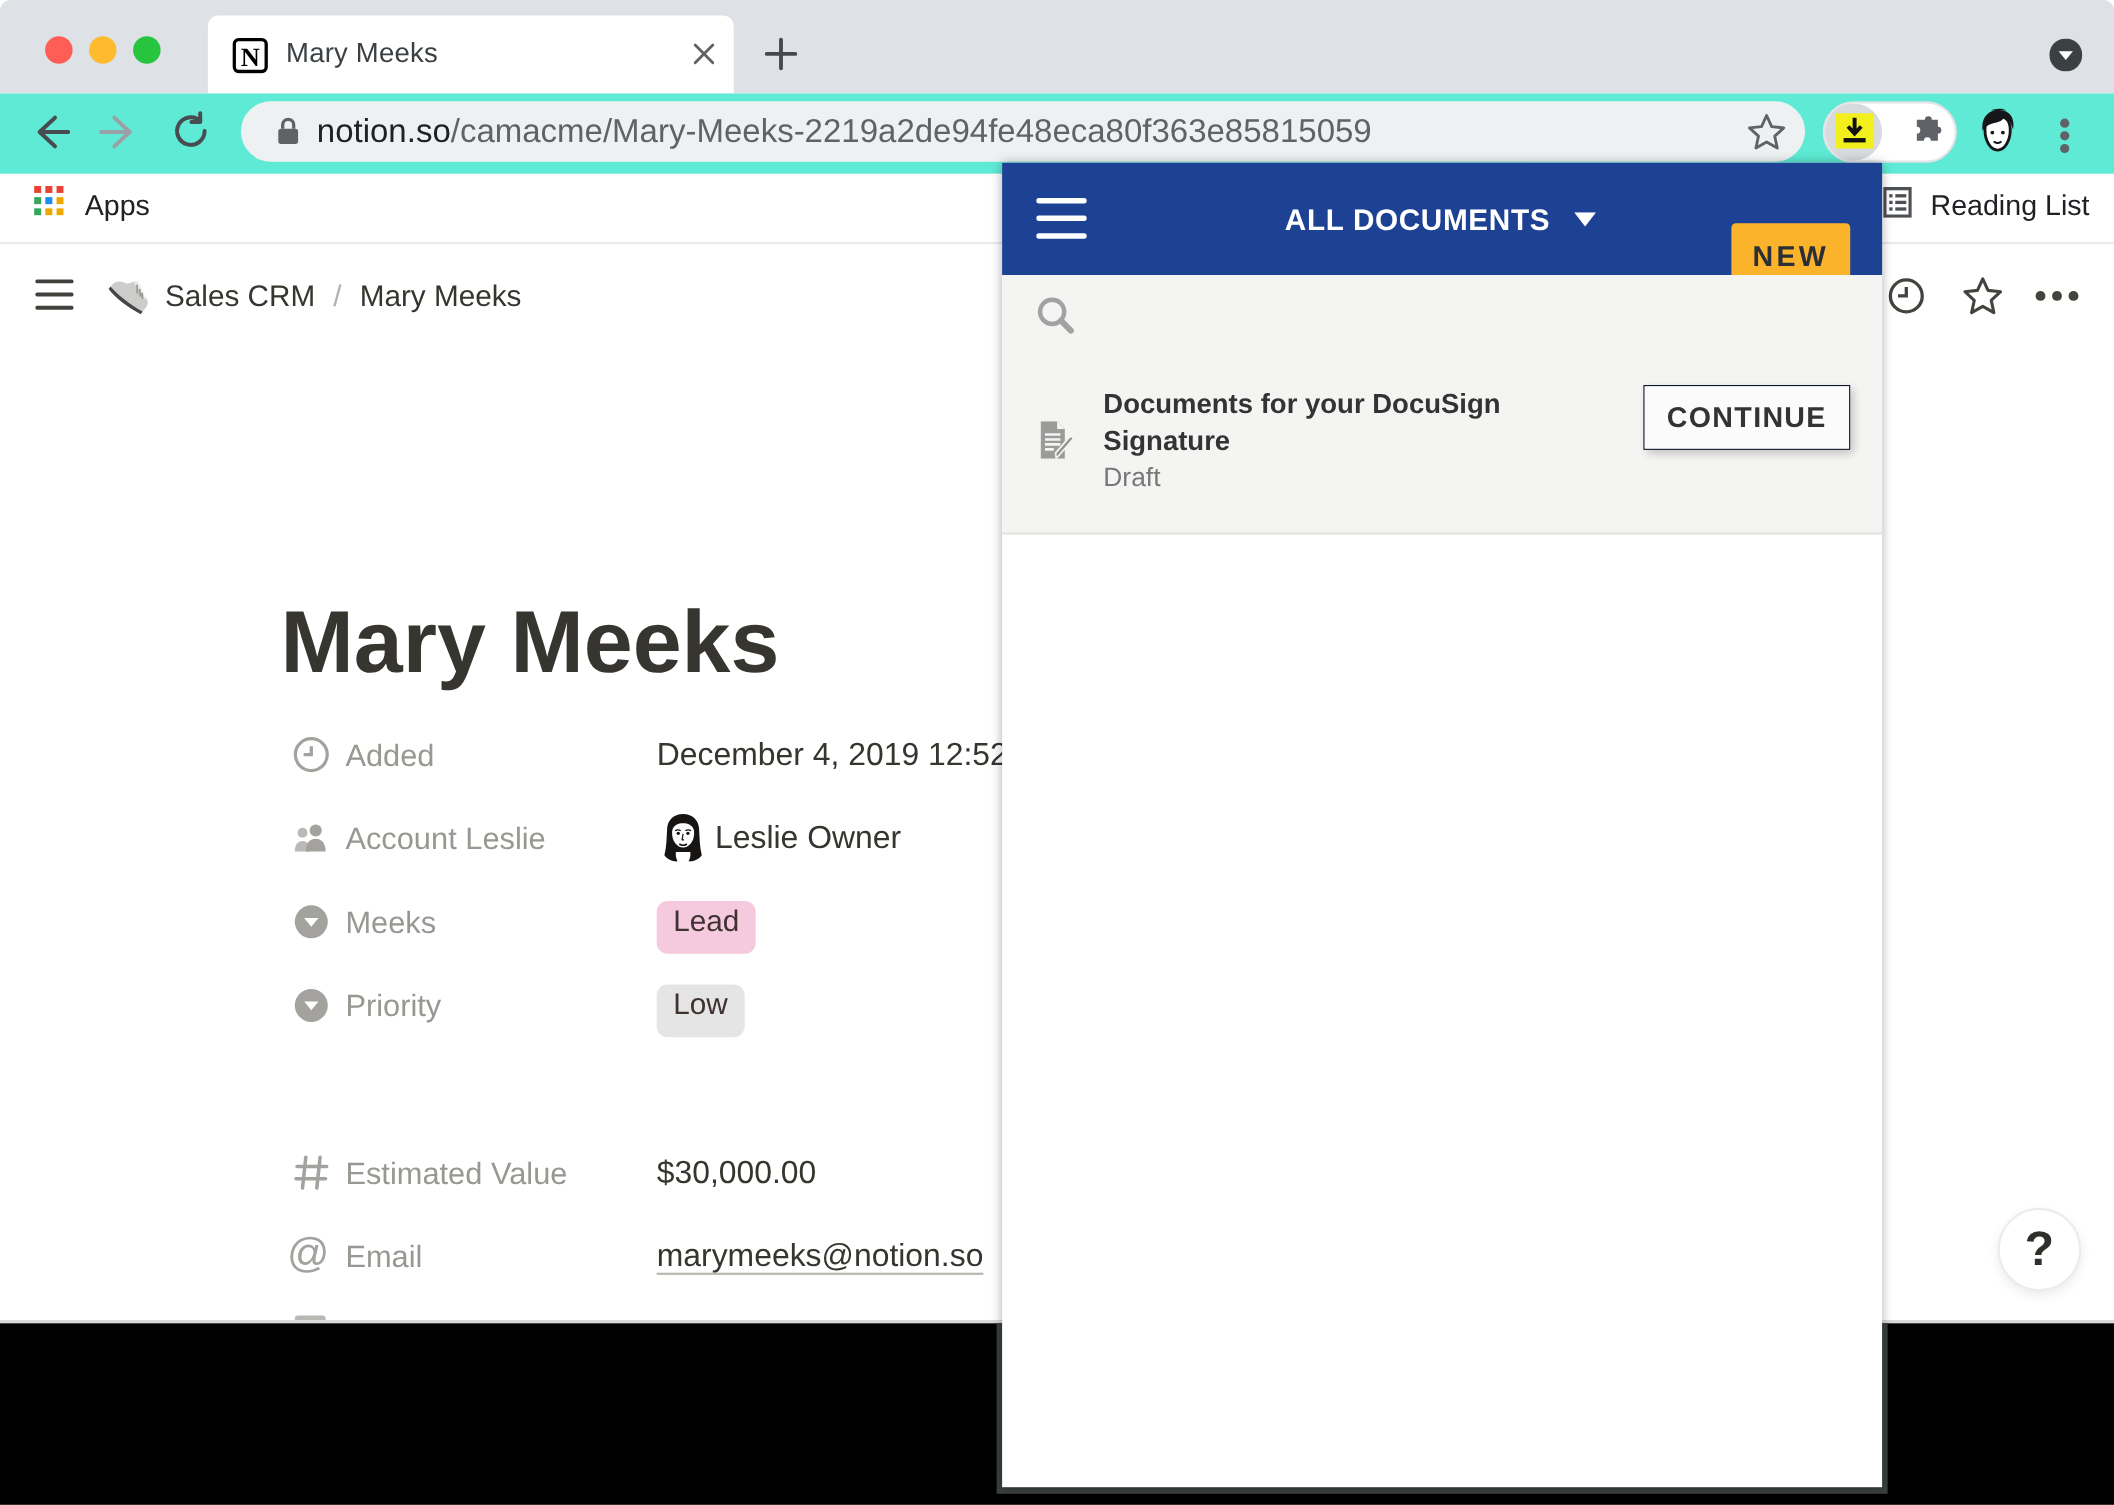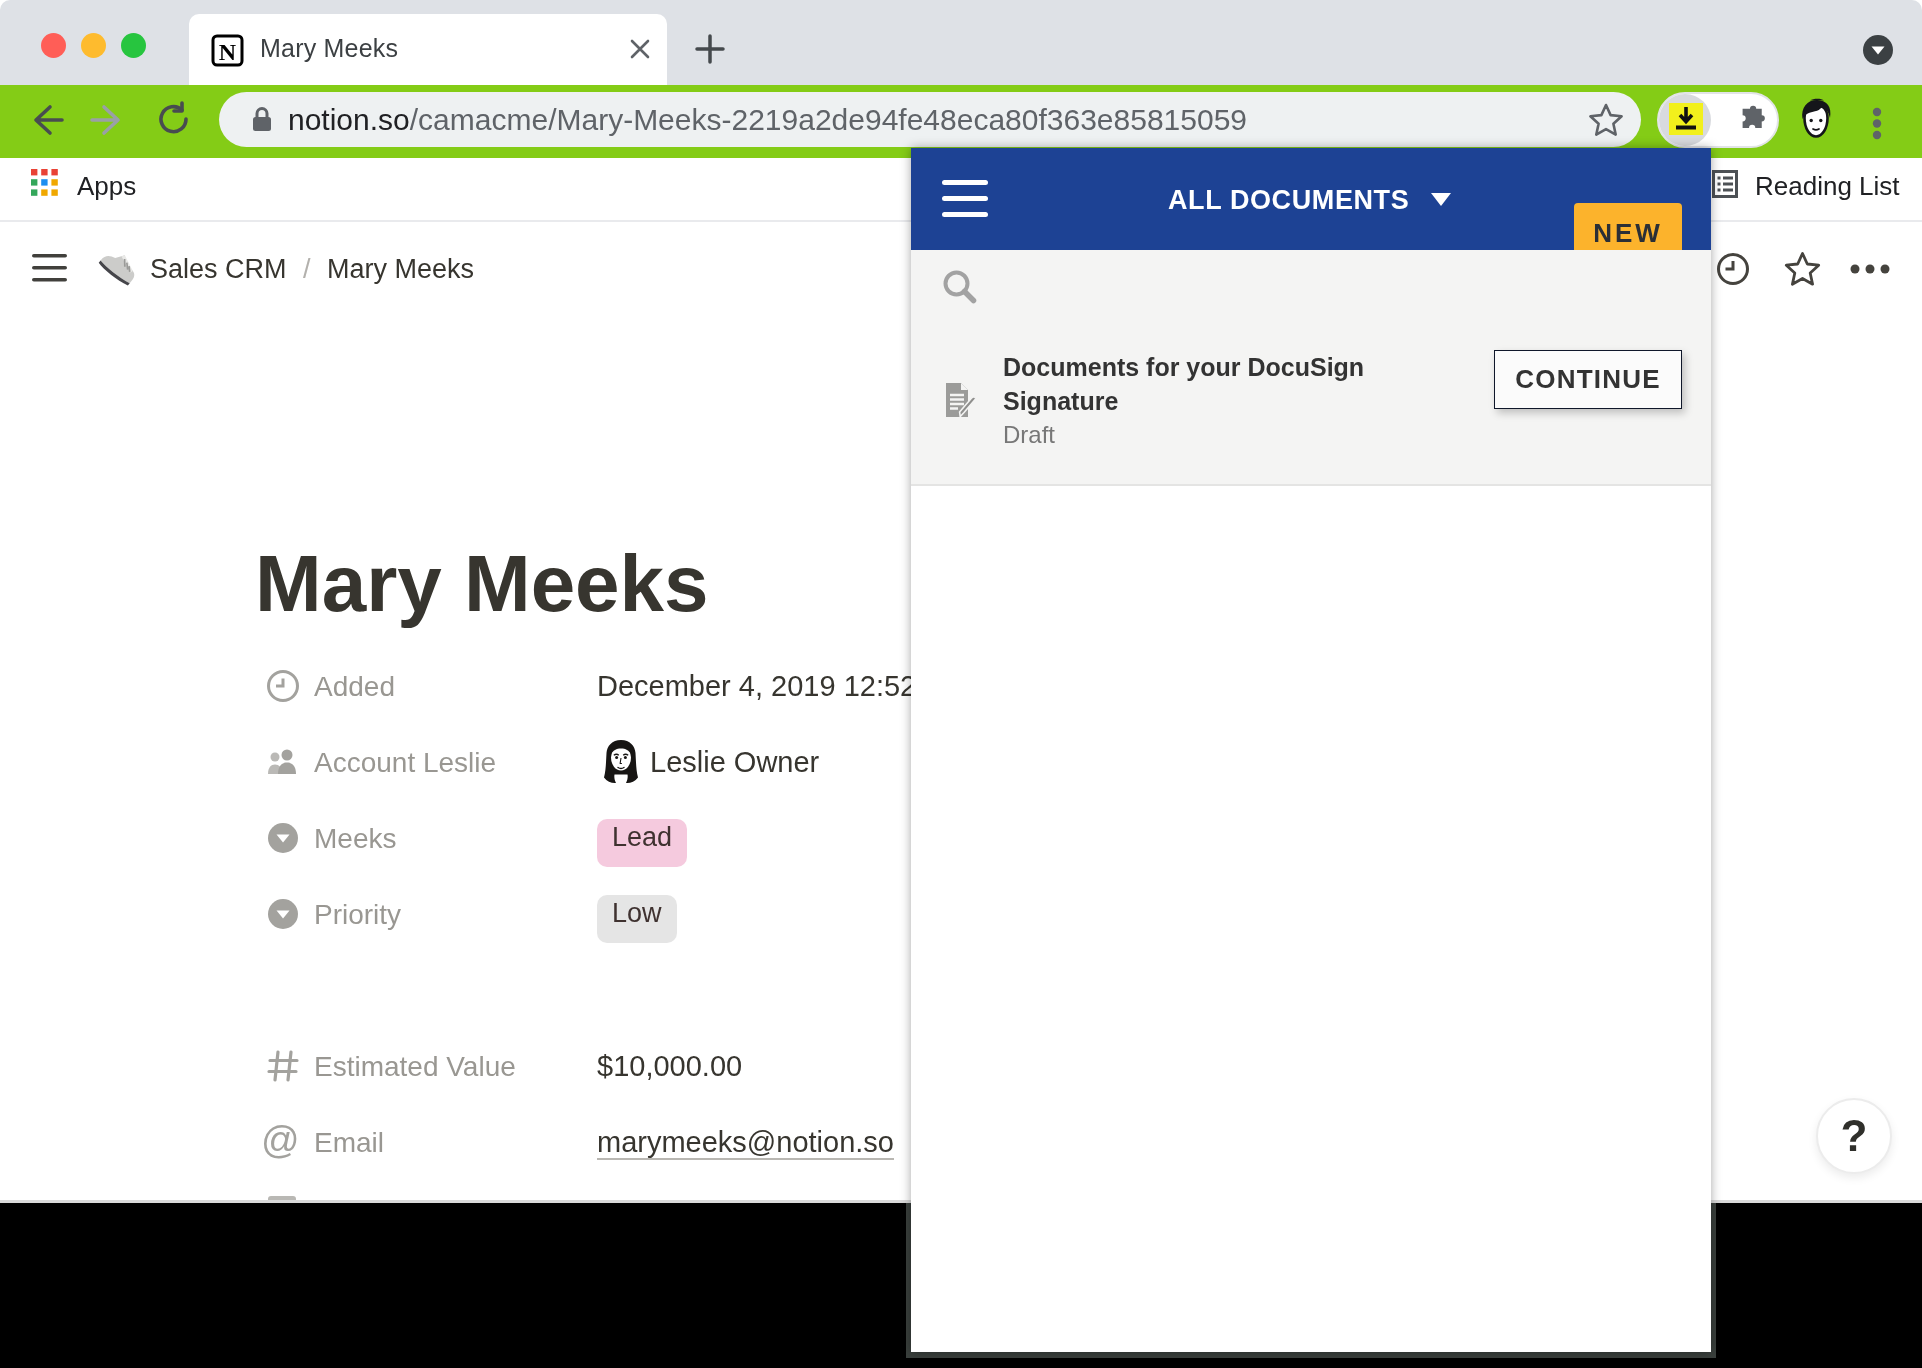--- a/index.html
+++ b/index.html
@@ -4,21 +4,21 @@
 <style>
   * { margin:0; padding:0; box-sizing:border-box; }
   html,body { width:1922px; height:1368px; background:#fff; font-family:"Liberation Sans", sans-serif; overflow:hidden; }
   .abs { position:absolute; }
   
   #titlebar { position:absolute; left:0; top:0; width:1922px; height:85px; background:#dee1e6; border-radius:10px 10px 0 0; }
   .light { position:absolute; top:33px; width:25px; height:25px; border-radius:50%; }
   #tab { position:absolute; left:189px; top:14px; width:478px; height:71px; background:#fff; border-radius:10px 10px 0 0; }
   #tab .title { position:absolute; left:71px; top:20px; font-size:25px; color:#3c4043; letter-spacing:0.2px; }
   
-  #toolbar { position:absolute; left:0; top:85px; width:1922px; height:73px; background:#84cc16; }
+  #toolbar { position:absolute; left:0; top:85px; width:1922px; height:73px; background:#5eead4; }
   #urlpill { position:absolute; left:219px; top:7px; width:1422px; height:55px; background:#eef1f2; border-radius:28px; }
   #urlpill .url { position:absolute; left:69px; top:11px; font-size:30px; color:#5f6368; white-space:nowrap; }
   #urlpill .url b { color:#202124; font-weight:400; }
   
   #bookmarks { position:absolute; left:0; top:158px; width:1922px; height:64px; background:#fff; border-bottom:2px solid #e9eaed; }
   #bookmarks .label { position:absolute; top:13px; font-size:26px; color:#202124; }
   
   #page { position:absolute; left:0; top:224px; width:1922px; height:979px; background:#fff; }
   .crumb { position:absolute; top:30px; font-size:27px; color:#37352f; }
   #ntitle { position:absolute; left:255px; top:314px; font-size:80px; font-weight:700; color:#37352f; letter-spacing:0px; }
@@ -232,21 +232,21 @@
     <div class="plabel">Priority</div>
     <div class="pval"><span class="tag" style="background:#e5e5e5;">Low</span></div>
   </div>
 
 
   <div class="prow" style="top:824px;">
     <svg class="picon" viewBox="0 0 36 36">
       <path d="M13 4 L10 32 M26 4 L23 32 M5 12.5 H32 M4 23.5 H31" stroke="#a3a29e" stroke-width="3.2" stroke-linecap="round"></path>
     </svg>
     <div class="plabel">Estimated Value</div>
-    <div class="pval">$10,000.00</div>
+    <div class="pval">$30,000.00</div>
   </div>
 
   <div class="prow" style="top:900px;">
     <div class="abs" style="left:3px; top:-5px; font-size:38px; color:#a3a29e;">@</div>
     <div class="plabel">Email</div>
     <div class="pval" style="text-decoration:underline; text-decoration-color:#b9b7b2; text-underline-offset:6px; text-decoration-thickness:2px;">marymeeks@notion.so</div>
   </div>
 </div>
 
 <div class="abs" style="left:268px; top:1196px; width:28px; height:5px; background:#b9b8b4; border-radius:3px 3px 0 0;"></div>

